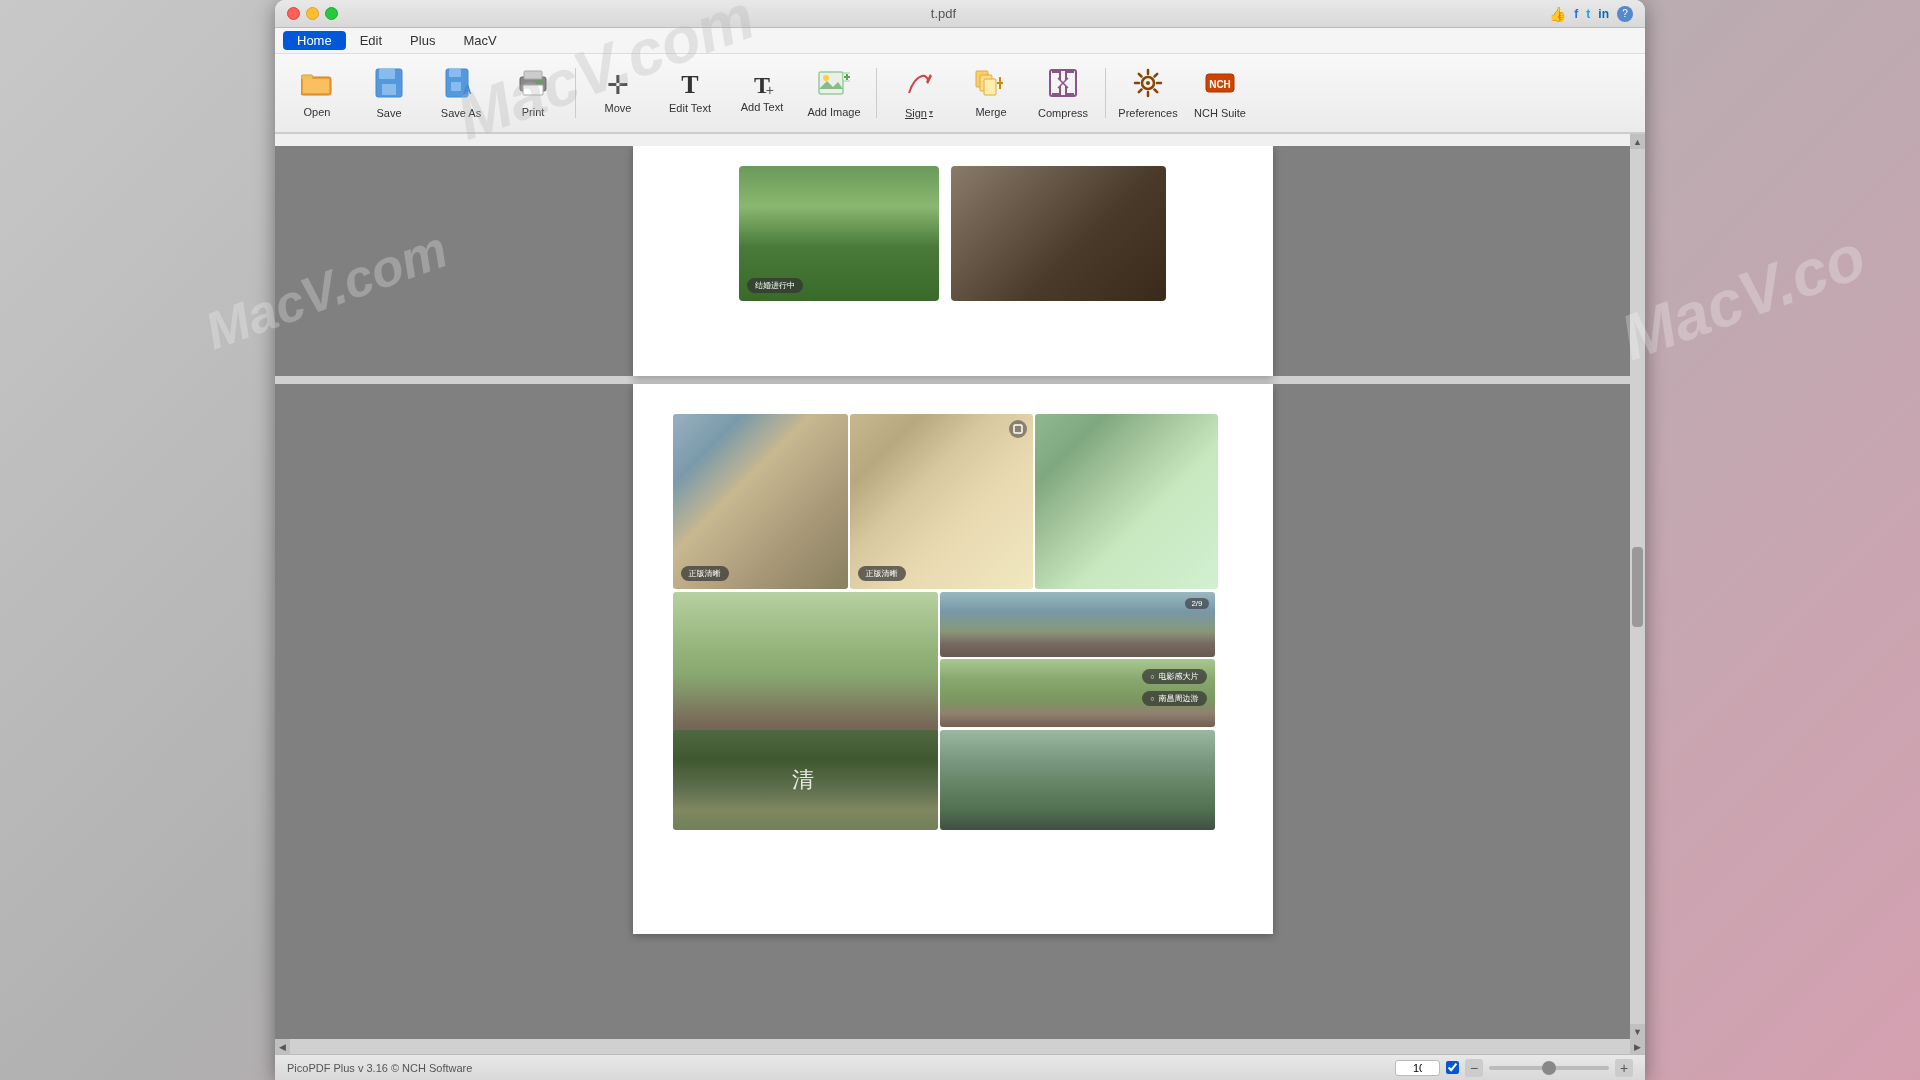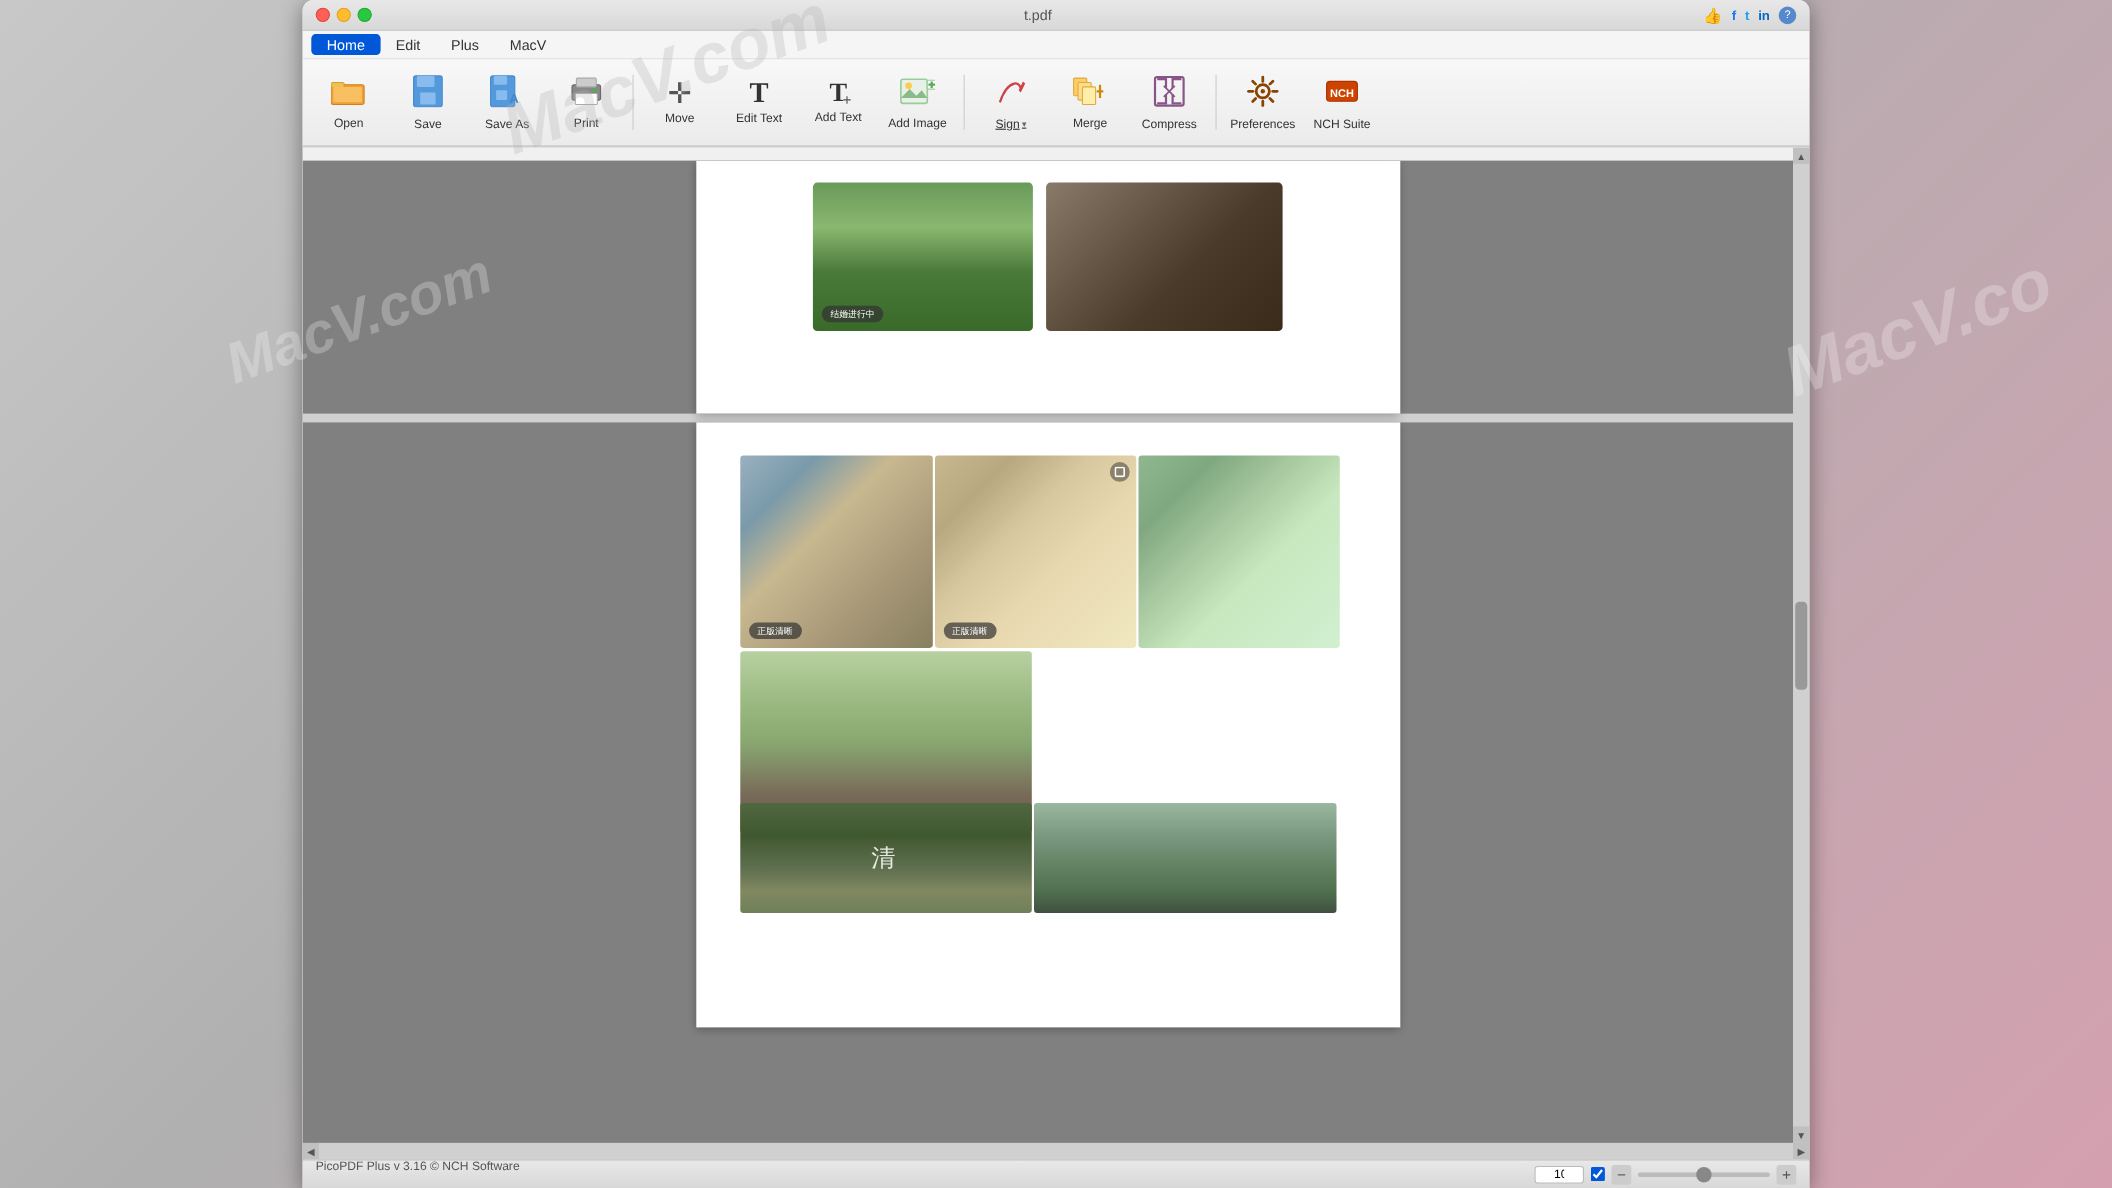--- a/index.html
+++ b/index.html
@@ -198,20 +198,21 @@
       border-radius: 4px;
       margin: 4px 0;
     }
     .scrollbar-space { flex: 1; }
 
     
     .status-bar {
       background: linear-gradient(to bottom, #e8e8e8, #d8d8d8);
       height: 26px;
       display: flex;
+      align-items: center;
       padding: 0 12px;
       border-top: 1px solid #bbb;
       font-size: 11px;
       color: #555;
       flex-shrink: 0;
       gap: 21px;
     }
     .status-text { flex: 1; }
     .zoom-area {
       display: flex;
@@ -608,20 +609,29 @@
                   </svg>
               </div>
             </div>
             <div class="col-photo photo-outdoor3" style="width:183px;height:175px;position:relative;border-radius:3px;">
             </div>
           </div>
 
           <div class="collage-row2" style="margin-top:3px;">
             <div class="col-photo photo-field1" style="width:265px;height:165px;position:relative;border-radius:3px;margin-right:2px;">
             </div>
+            <div style="display:flex;flex-direction:column;gap:2px;width:275px;">
+              <div class="col-photo photo-water" style="width:275px;height:80px;position:relative;border-radius:3px;">
+                <div class="photo-badge-num">2/9</div>
+              </div>
+              <div class="col-photo photo-pastoral" style="width:275px;height:83px;position:relative;border-radius:3px;">
+                <div class="photo-tag" style="top:10px;">电影感大片</div>
+                <div class="photo-tag" style="top:32px;">南昌周边游</div>
+              </div>
+            </div>
           </div>
 
           <div class="collage-row3" style="margin-top:3px;">
             <div class="col-photo photo-tree" style="width:265px;height:100px;position:relative;border-radius:3px;margin-right:2px;">
 
               <div style="position:absolute;inset:0;display:flex;align-items:center;justify-content:center;">
                 <span style="font-size:22px;color:rgba(255,255,255,0.85);font-family:serif;letter-spacing:4px;">清</span>
               </div>
             </div>
             <div class="col-photo photo-pastoral2" style="width:275px;height:100px;position:relative;border-radius:3px;">

